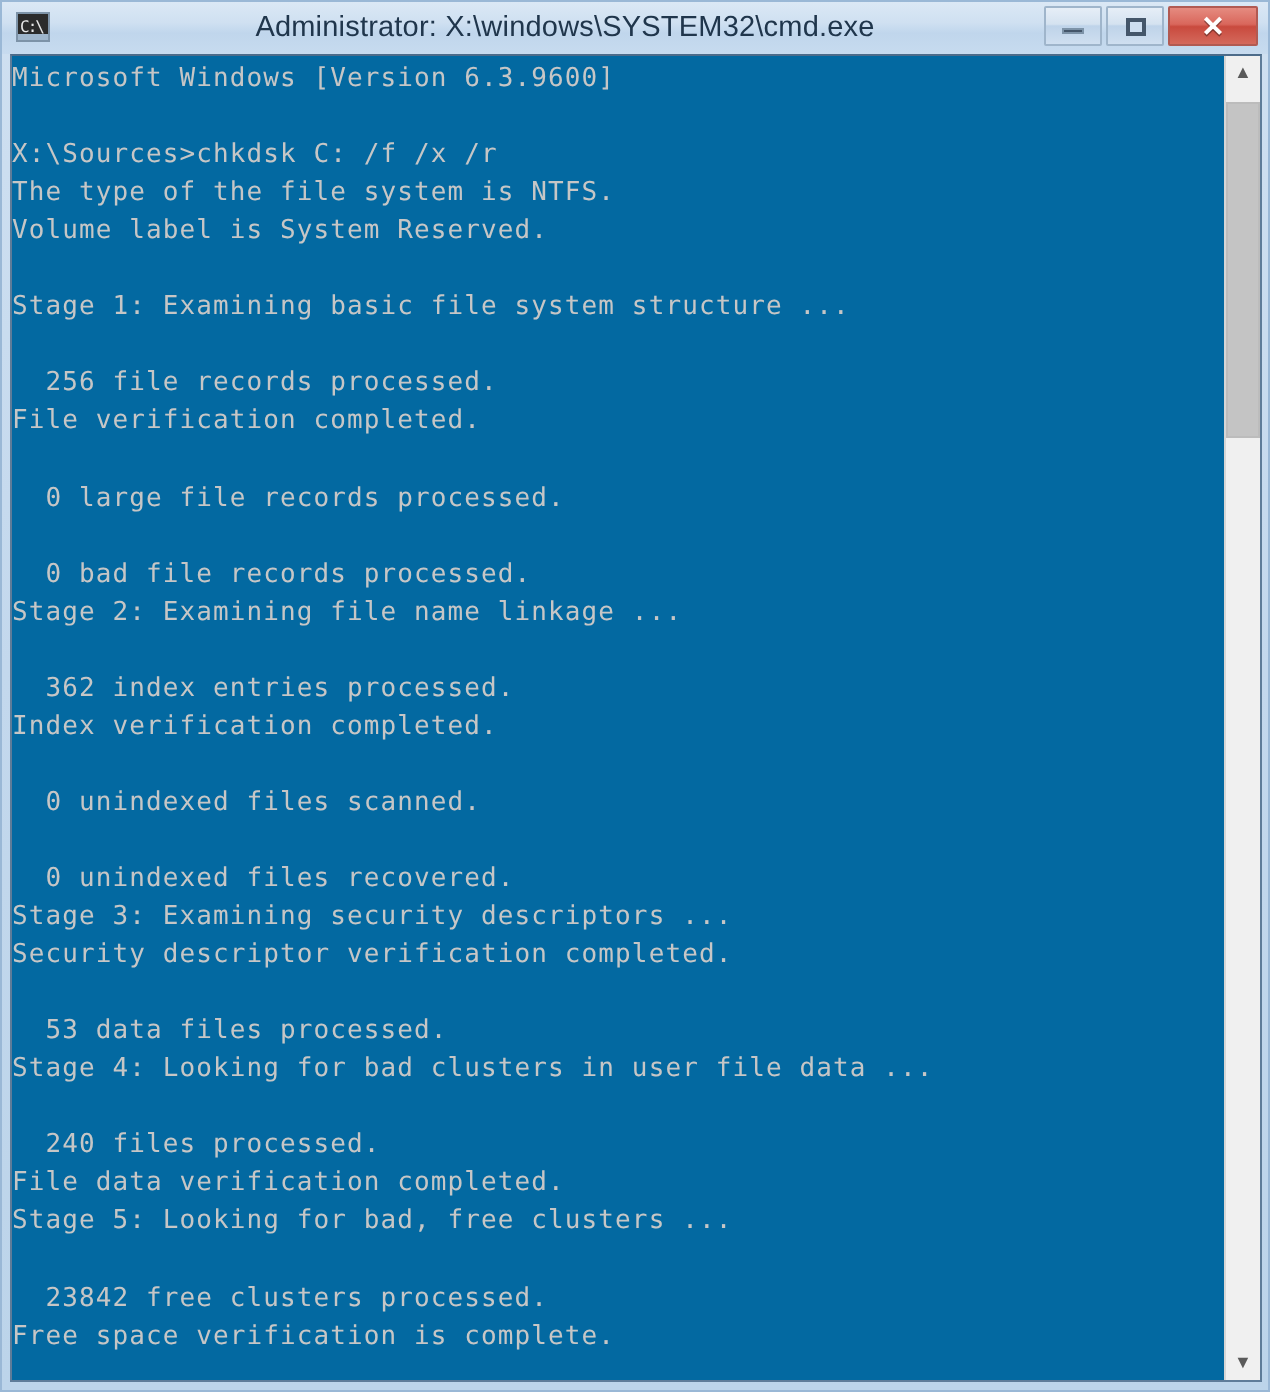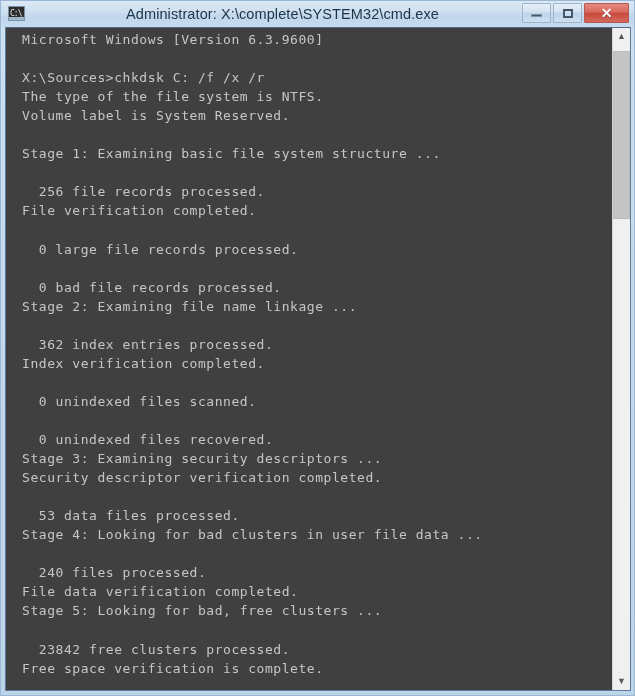--- a/index.html
+++ b/index.html
@@ -137,26 +137,26 @@
     flex: 1;
     display: flex;
     border: 1px solid #5e7c99;
     border-top-color: #4d6c8a;
     box-sizing: border-box;
     background: #000000;
     min-width: 0;
   }
   #console {
     flex: 1;
-    background: #404040;
+    background: #0369a1;
     color: #c6c6c6;
     font-family: "DejaVu Sans Mono", "Liberation Mono", monospace;
     font-size: 13px;
     line-height: 19.05px;
-    padding: 2px 0 0 16px;
+    padding: 2px 0 0 0;
     box-sizing: border-box;
     overflow: hidden;
     white-space: pre;
     min-width: 0;
     letter-spacing: 0.55px;
   }
   #console .line {
     height: 19.05px;
     white-space: pre;
   }
@@ -204,21 +204,21 @@
 
 <div id="window">
 
   <div id="titlebar">
 
     <div id="app-icon">
       <span class="glyph">C:\</span>
       <span class="bar"></span>
     </div>
 
-    <div id="title-text">Administrator: X:\complete\SYSTEM32\cmd.exe</div>
+    <div id="title-text">Administrator: X:\windows\SYSTEM32\cmd.exe</div>
 
     <div id="win-buttons">
       <div class="winbtn">
         <span class="min-glyph"></span>
       </div>
       <div class="winbtn">
         <span class="max-glyph"></span>
       </div>
       <div class="winbtn close">
         <span class="close-glyph">✕</span>

